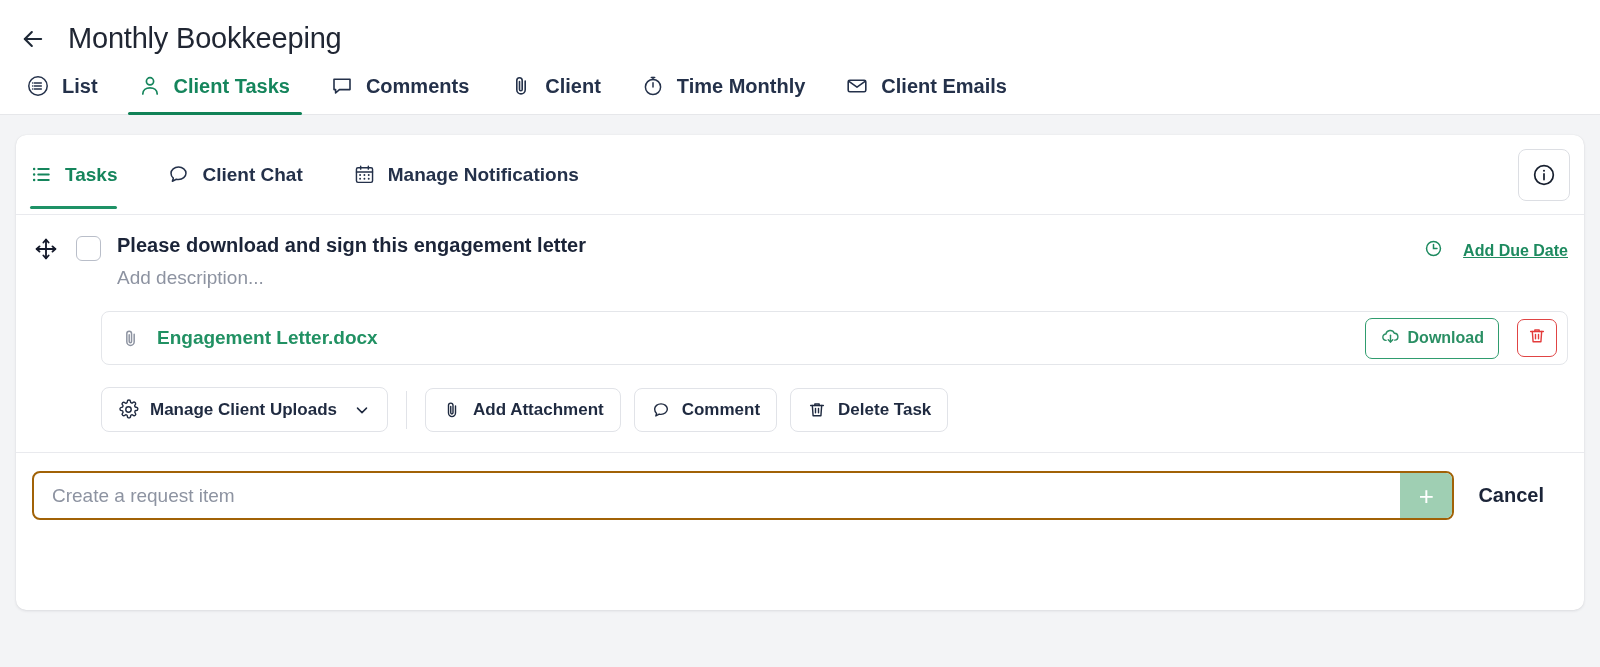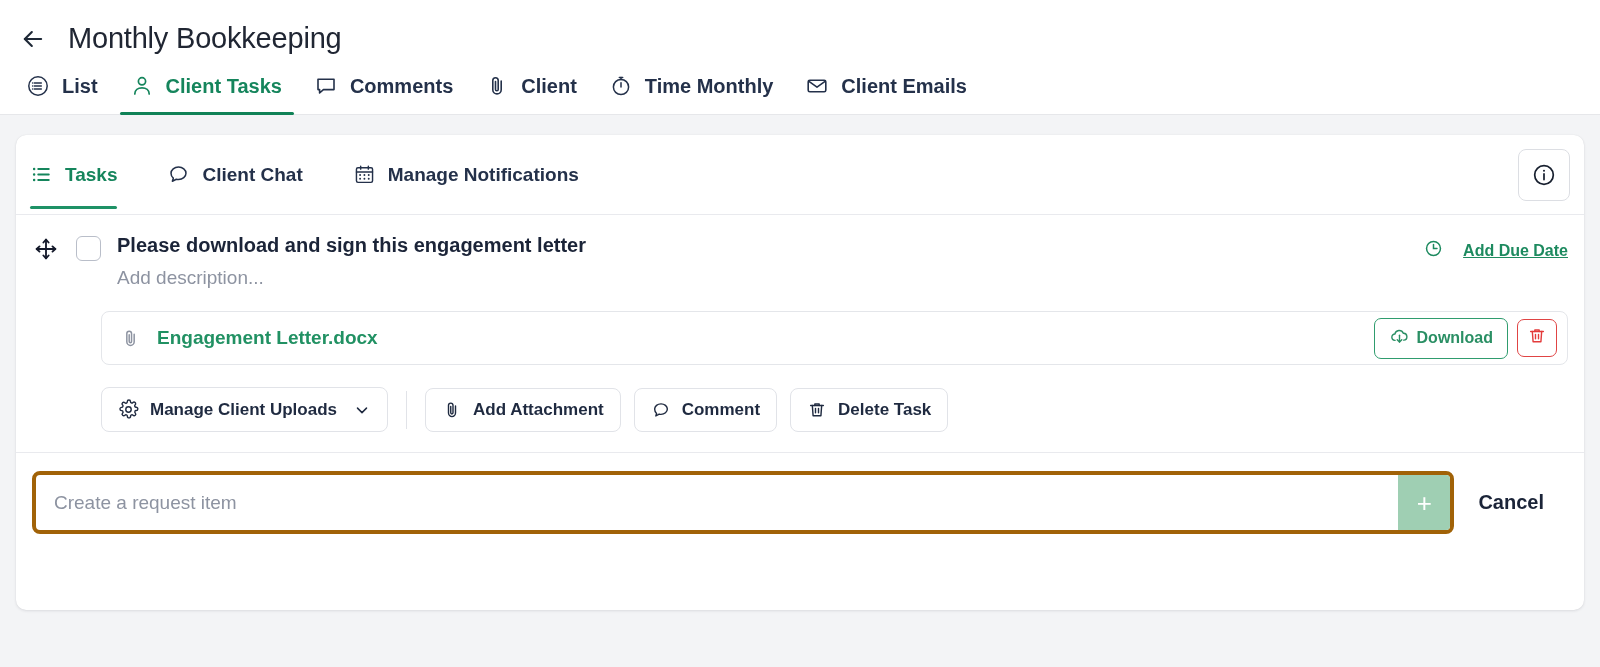--- a/index.html
+++ b/index.html
@@ -40,21 +40,21 @@
     font-size: 29px;
     font-weight: 400;
     letter-spacing: -0.2px;
     color: #202633;
     line-height: 1.1;
   }
 
   .main-tabs {
     display: flex;
     align-items: flex-end;
-    gap: 4px;
+    gap: 12px;
     padding: 0 16px;
     border-bottom: 1px solid #e6e7ea;
     position: relative;
   }
   .main-tab {
     display: flex;
     align-items: center;
     gap: 12px;
     padding: 10px 18px 16px 10px;
     font-size: 20px;
@@ -209,21 +209,21 @@
     margin-left: 16px;
     font-size: 19px;
     font-weight: 700;
     color: #219163;
     cursor: pointer;
   }
   .attach-actions {
     margin-left: auto;
     display: flex;
     align-items: center;
-    gap: 9px;
+    gap: 18px;
   }
   .btn-download {
     display: flex;
     align-items: center;
     gap: 7px;
     border: 1.4px solid #2f9c6e;
     color: #2a8f64;
     background: #fff;
     border-radius: 7px;
     padding: 7px 14px;
@@ -279,24 +279,24 @@
   
   .create-row {
     padding: 18px 16px;
     display: flex;
     align-items: center;
   }
   .create-wrap {
     flex: 1;
     display: flex;
     align-items: stretch;
-    border: 4px solid #a16207;
+    border: 2px solid #a16207;
     border-radius: 8px;
     overflow: hidden;
-    height: 63px;
+    height: 49px;
     background: #fff;
   }
   .create-input {
     flex: 1;
     border: none;
     outline: none;
     padding: 0 18px;
     font-size: 19px;
     font-family: inherit;
     color: #1f2a40;

